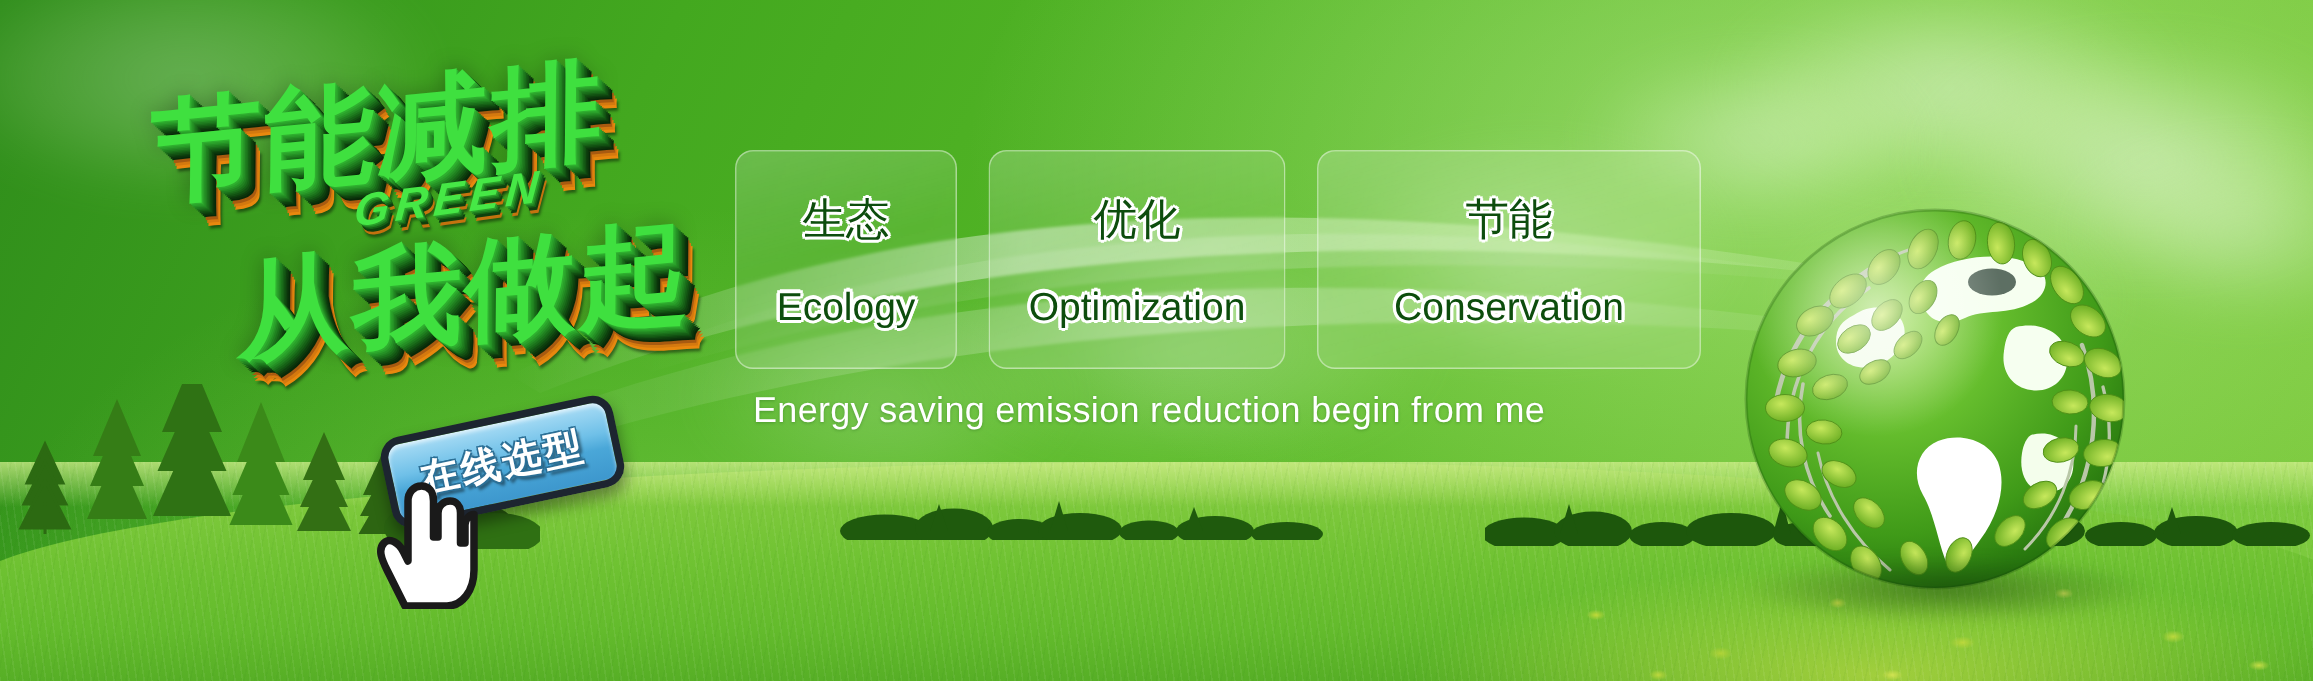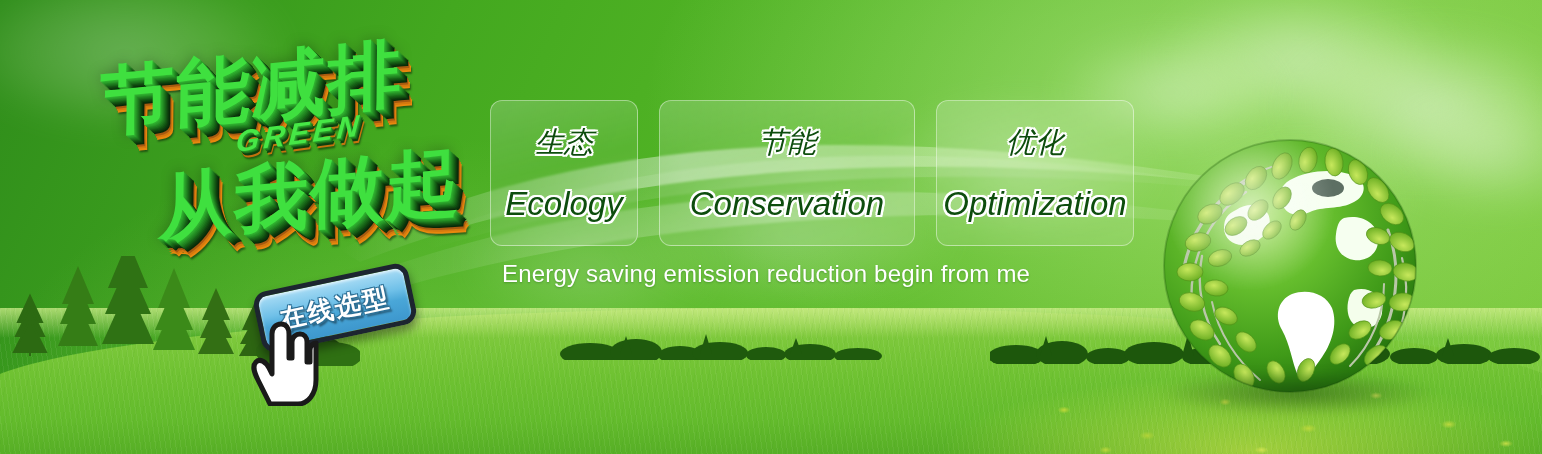--- a/index.html
+++ b/index.html
@@ -107,39 +107,39 @@
   }
   .cta-label{
     font-family:"DejaVu Sans","Liberation Sans",sans-serif;
     font-size:26px;font-weight:bold;color:#ffffff;letter-spacing:2px;
     text-shadow:-1px -1px 0 #2b6f96,1px -1px 0 #2b6f96,-1px 1px 0 #2b6f96,
                  1px 1px 0 #2b6f96, 2px 3px 2px rgba(0,0,0,.45);
   }
   .hand-cursor{position:absolute;left:240px;top:318px;width:80px;height:88px;pointer-events:none;}
 
   
-  .cards{position:absolute;left:490px;top:100px;display:flex;gap:21px;font-style:italic;}
+  .cards{position:absolute;left:490px;top:100px;display:flex;gap:21px;}
   .card{
     width:148px;height:146px;border-radius:12px;
     border:1px solid rgba(255,255,255,.42);
     background:linear-gradient(165deg, rgba(255,255,255,.20) 0%, rgba(255,255,255,.07) 45%, rgba(255,255,255,.13) 100%);
     display:flex;flex-direction:column;align-items:center;justify-content:center;
     gap:22px;cursor:pointer;backdrop-filter:blur(1px);
   }
   .card.wide{width:256px;}
   .card.wide3{width:198px;}
   .card-cn{
     font-family:"DejaVu Sans","Liberation Sans",sans-serif;
     font-size:29px;font-weight:normal;color:#0d4d0d;white-space:nowrap;
     text-shadow:-1.6px -1.6px 0 #fff,1.6px -1.6px 0 #fff,-1.6px 1.6px 0 #fff,1.6px 1.6px 0 #fff,
                  0 -2px 0 #fff,0 2px 0 #fff,-2px 0 0 #fff,2px 0 0 #fff;
   }
   .card-en{
     font-family:"Liberation Sans","DejaVu Sans",sans-serif;
-    font-size:33px;font-weight:normal;color:#0d4d0d;white-space:nowrap;
+    font-size:26px;font-weight:normal;color:#0d4d0d;white-space:nowrap;
     text-shadow:-1.8px -1.8px 0 #fff,1.8px -1.8px 0 #fff,-1.8px 1.8px 0 #fff,1.8px 1.8px 0 #fff,
                  0 -2.2px 0 #fff,0 2.2px 0 #fff,-2.2px 0 0 #fff,2.2px 0 0 #fff;
   }
   .tagline{
     position:absolute;left:502px;top:260px;
     font-family:"Liberation Sans","DejaVu Sans",sans-serif;
     font-size:24px;color:#ffffff;letter-spacing:.2px;white-space:nowrap;
     text-shadow:0 1px 2px rgba(30,90,20,.35);
   }
 
@@ -262,27 +262,27 @@
              C32 10 36 6 41 6 C46 6 49 10 49 16 L49 40 L52 40 L52 24
              C52 19 56 16 60 16 C64 16 67 19 67 24 L67 44 L70 44 L70 32
              C70 28 73 25 76 25 L76 62 C76 76 68 86 58 86 Z" fill="#ffffff" stroke="#1a1a1a" stroke-width="5" stroke-linejoin="round"></path>
   </svg>
 
   <div class="cards">
     <div class="card">
       <div class="card-cn">生态</div>
       <div class="card-en">Ecology</div>
     </div>
+    <div class="card wide3">
+      <div class="card-cn">优化</div>
+      <div class="card-en">Optimization</div>
+    </div>
     <div class="card wide">
       <div class="card-cn">节能</div>
       <div class="card-en">Conservation</div>
-    </div>
-    <div class="card wide3">
-      <div class="card-cn">优化</div>
-      <div class="card-en">Optimization</div>
     </div>
   </div>
 
   <div class="tagline">Energy saving emission reduction begin from me</div>
 
   <div class="globe-wrap">
     <div class="globe-shadow"></div>
     <svg width="310" height="310" viewBox="0 0 310 310">
       <defs>
         <radialGradient id="sphere" cx="38%" cy="30%" r="78%">

